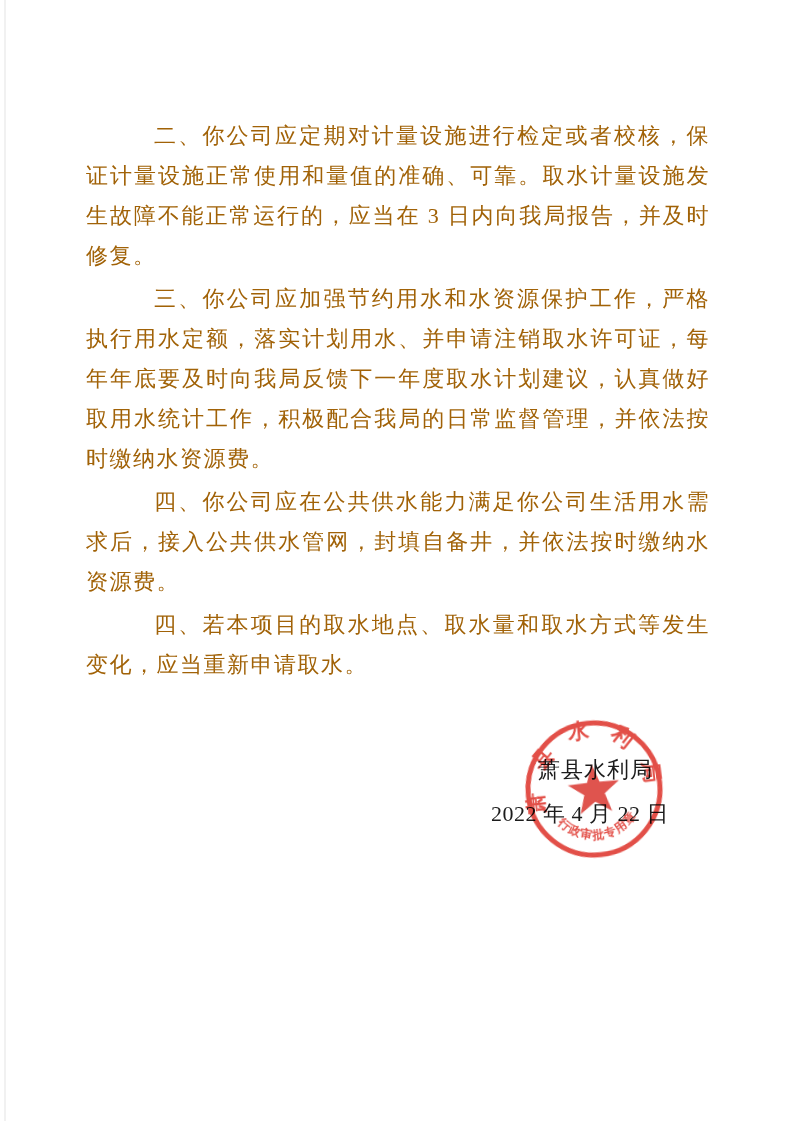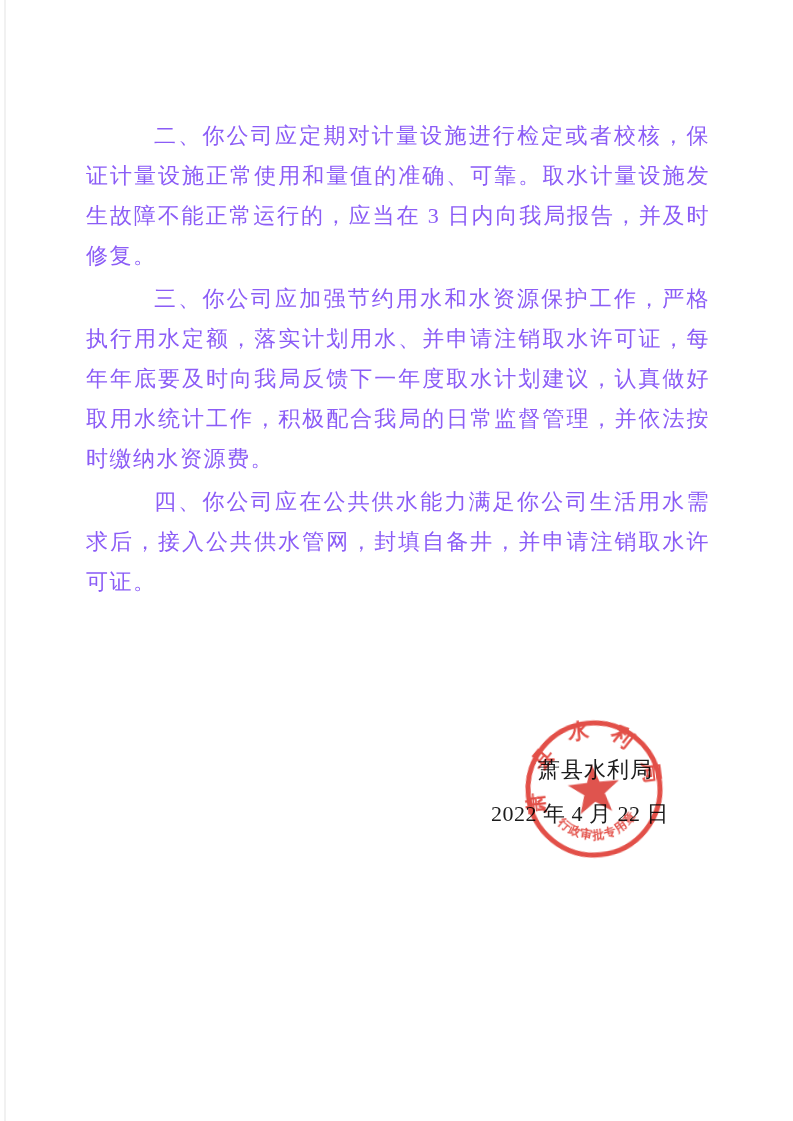--- a/index.html
+++ b/index.html
@@ -24,21 +24,21 @@
     background: #f1f1f1;
   }
   .body-text {
     position: absolute;
     left: 86px;
     top: 116px;
     width: 624px;
     font-size: 22px;
     line-height: 40px;
     letter-spacing: 1.5px;
-    color: #8b5cf6;
+    color: #a16207;
     text-align: justify;
     text-justify: inter-ideograph;
   }
   .body-text p {
     margin: 0 0 3px 0;
     text-indent: 68px;
   }
   .sig-agency {
     position: absolute;
     left: 538px;
@@ -75,21 +75,22 @@
 </style>
 </head>
 <body>
 
 <div class="page">
   <div class="scan-edge"></div>
 
   <div class="body-text">
     <p>二、你公司应定期对计量设施进行检定或者校核，保证计量设施正常使用和量值的准确、可靠。取水计量设施发生故障不能正常运行的，应当在 3 日内向我局报告，并及时修复。</p>
     <p>三、你公司应加强节约用水和水资源保护工作，严格执行用水定额，落实计划用水、并申请注销取水许可证，每年年底要及时向我局反馈下一年度取水计划建议，认真做好取用水统计工作，积极配合我局的日常监督管理，并依法按时缴纳水资源费。</p>
-    <p>四、你公司应在公共供水能力满足你公司生活用水需求后，接入公共供水管网，封填自备井，并申请注销取水许可证。</p>
+    <p>四、你公司应在公共供水能力满足你公司生活用水需求后，接入公共供水管网，封填自备井，并依法按时缴纳水资源费。</p>
+    <p>四、若本项目的取水地点、取水量和取水方式等发生变化，应当重新申请取水。</p>
   </div>
 
   <div class="sig-agency">萧县水利局</div>
   <div class="sig-date">2022 年 4 月 22 日</div>
 
   <svg class="seal" viewBox="0 0 160 160" aria-hidden="true">
     <defs>
       <path id="sealTopArc" d="M 31.1 97.8 A 52 52 0 1 1 128.9 97.8" fill="none"></path>
       <path id="sealBottomArc" d="M 41.7 112.1 A 50 50 0 0 0 118.3 112.1" fill="none"></path>
     </defs>

